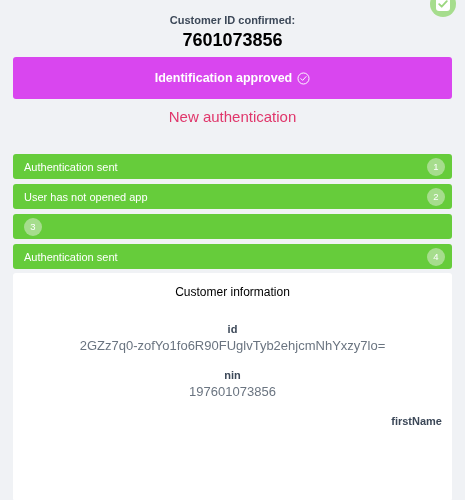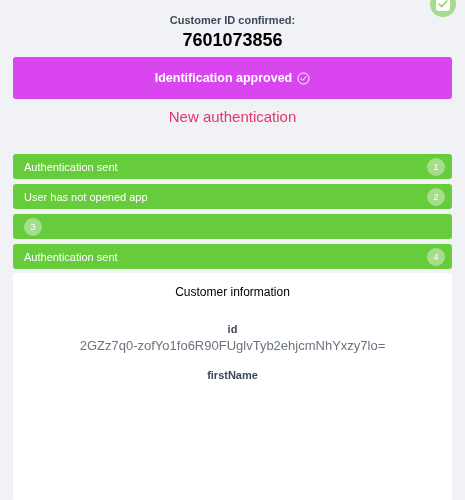--- a/index.html
+++ b/index.html
@@ -127,21 +127,21 @@
     text-align: center;
     min-height: 228px;
   }
   .info-title {
     font-size: 12px;
     font-weight: normal;
     color: #000000;
     margin-bottom: 22px;
   }
   .field { margin-bottom: 13px; }
-  .field:last-child { margin-bottom: 16px; }
+  .field:last-child { margin-bottom: 16px; text-align: right; }
   .field-key {
     font-size: 11px;
     font-weight: bold;
     color: #3c4858;
     line-height: 16px;
   }
   .field-val {
     font-size: 13px;
     color: #6a7480;
     line-height: 17px;
@@ -201,18 +201,22 @@
   <div class="info-title">Customer information</div>
 
   <div class="field">
     <div class="field-key">id</div>
     <div class="field-val">2GZz7q0-zofYo1fo6R90FUglvTyb2ehjcmNhYxzy7lo=</div>
   </div>
 
   <div class="field">
   </div>
 
+  <div class="field">
+    <div class="field-key">nin</div>
+    <div class="field-val">197601073856</div>
+  </div>
 
   <div class="field">
     <div class="field-key">firstName</div>
   </div>
 
 </div>
 
 </body></html>

